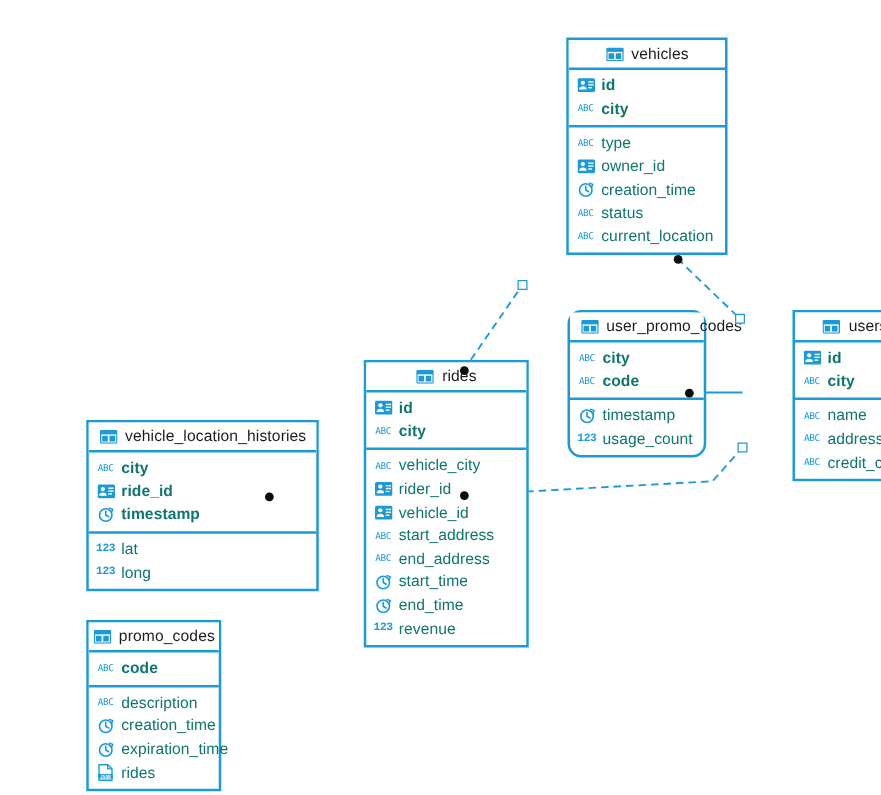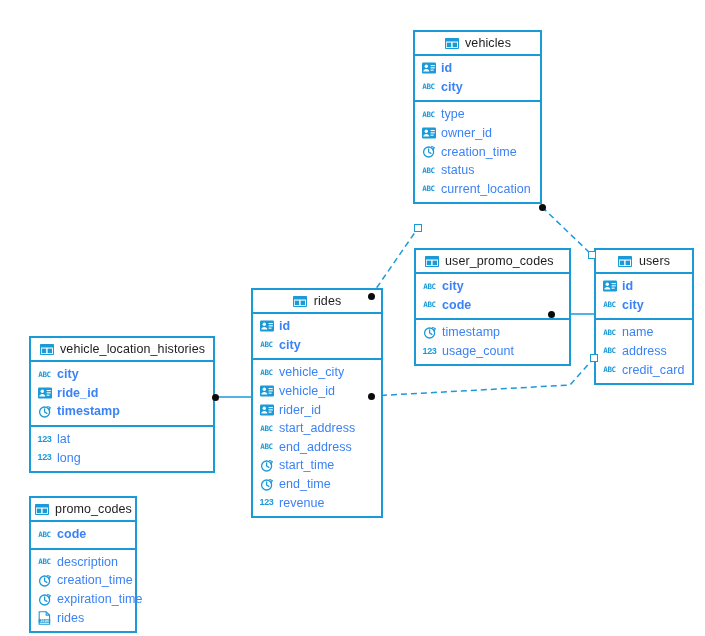--- a/index.html
+++ b/index.html
@@ -31,20 +31,21 @@
     height: 636px;
     pointer-events: none;
   }
 
   
   .tbl {
     position: absolute;
     box-sizing: border-box;
     border: 2px solid #1b9ad8;
     background: #ffffff;
+    margin-left: 40px;
   }
   .tbl-title {
     box-sizing: border-box;
     height: 24px;
     border-bottom: 2px solid #1b9ad8;
     display: flex;
     align-items: center;
     justify-content: center;
     gap: 6px;
     padding: 0 8px;
@@ -70,48 +71,48 @@
     box-sizing: border-box;
     height: 18.6px;
     display: flex;
     align-items: center;
     gap: 5px;
     padding: 0 6px;
     white-space: nowrap;
   }
   .row-label {
     font-size: 12.5px;
-    color: #3b82f6;
+    color: #0f766e;
     letter-spacing: 0.05px;
   }
   .row.pk .row-label {
     font-weight: bold;
   }
 
   
   .ico {
     flex: 0 0 auto;
     width: 15px;
     height: 14px;
     display: inline-flex;
     align-items: center;
     justify-content: center;
   }
   .ico svg { display: block; }
 
   .ico-abc {
     font-family: "DejaVu Sans Mono", monospace;
     font-size: 7.5px;
-    font-weight: bold;
+    font-weight: normal;
     color: #1b9ad8;
     letter-spacing: -0.3px;
     line-height: 1;
   }
   .ico-123 {
-    font-family: Liberation Sans, sans-serif;
+    font-family: Liberation Mono, monospace;
     font-size: 9px;
     font-weight: bold;
     color: #1b9ad8;
     letter-spacing: -0.3px;
     line-height: 1;
   }
 
   
   .dot {
     position: absolute;
@@ -274,21 +275,21 @@
           <span class="row-label">address</span>
         </div>
         <div class="row">
           <span class="ico">
             <span class="ico-abc">ABC</span>
           </span>
           <span class="row-label">credit_card</span>
         </div>
       </div>
     </div>
-    <div class="tbl" style="left: 414px; top: 248px; width: 157px;">
+    <div class="tbl" style="left: 414px; top: 248px; width: 111px; border-radius: 11px;">
       <div class="tbl-title left">
         <span class="ico">
           <svg width="14" height="11" viewBox="0 0 14 11">
             <rect x="0.5" y="0.5" width="13" height="10" rx="0.8" fill="#fff" stroke="#1b9ad8" stroke-width="1.1"></rect>
             <rect x="0.5" y="0.5" width="13" height="3.0" fill="#1b9ad8"></rect>
             <rect x="1.8" y="4.6" width="4.4" height="4.6" fill="#1b9ad8"></rect>
             <rect x="7.6" y="4.6" width="4.4" height="4.6" fill="#1b9ad8"></rect>
           </svg>
         </span>
         <span class="tbl-title-text">user_promo_codes</span>
@@ -370,34 +371,34 @@
           <span class="ico">
             <svg width="14" height="12" viewBox="0 0 14 12">
               <rect x="0" y="0.5" width="14" height="11" rx="1.2" fill="#1b9ad8"></rect>
               <circle cx="4.3" cy="4.2" r="1.7" fill="#fff"></circle>
               <path d="M1.3 9.6c0-1.7 1.4-2.6 3-2.6s3 .9 3 2.6z" fill="#fff"></path>
               <rect x="8.6" y="3.0" width="4.2" height="1.1" fill="#fff"></rect>
               <rect x="8.6" y="5.3" width="4.2" height="1.1" fill="#fff"></rect>
               <rect x="8.6" y="7.6" width="3.0" height="1.1" fill="#fff"></rect>
             </svg>
           </span>
+          <span class="row-label">rider_id</span>
+        </div>
+        <div class="row">
+          <span class="ico">
+            <svg width="14" height="12" viewBox="0 0 14 12">
+              <rect x="0" y="0.5" width="14" height="11" rx="1.2" fill="#1b9ad8"></rect>
+              <circle cx="4.3" cy="4.2" r="1.7" fill="#fff"></circle>
+              <path d="M1.3 9.6c0-1.7 1.4-2.6 3-2.6s3 .9 3 2.6z" fill="#fff"></path>
+              <rect x="8.6" y="3.0" width="4.2" height="1.1" fill="#fff"></rect>
+              <rect x="8.6" y="5.3" width="4.2" height="1.1" fill="#fff"></rect>
+              <rect x="8.6" y="7.6" width="3.0" height="1.1" fill="#fff"></rect>
+            </svg>
+          </span>
           <span class="row-label">vehicle_id</span>
-        </div>
-        <div class="row">
-          <span class="ico">
-            <svg width="14" height="12" viewBox="0 0 14 12">
-              <rect x="0" y="0.5" width="14" height="11" rx="1.2" fill="#1b9ad8"></rect>
-              <circle cx="4.3" cy="4.2" r="1.7" fill="#fff"></circle>
-              <path d="M1.3 9.6c0-1.7 1.4-2.6 3-2.6s3 .9 3 2.6z" fill="#fff"></path>
-              <rect x="8.6" y="3.0" width="4.2" height="1.1" fill="#fff"></rect>
-              <rect x="8.6" y="5.3" width="4.2" height="1.1" fill="#fff"></rect>
-              <rect x="8.6" y="7.6" width="3.0" height="1.1" fill="#fff"></rect>
-            </svg>
-          </span>
-          <span class="row-label">rider_id</span>
         </div>
         <div class="row">
           <span class="ico">
             <span class="ico-abc">ABC</span>
           </span>
           <span class="row-label">start_address</span>
         </div>
         <div class="row">
           <span class="ico">
             <span class="ico-abc">ABC</span>

